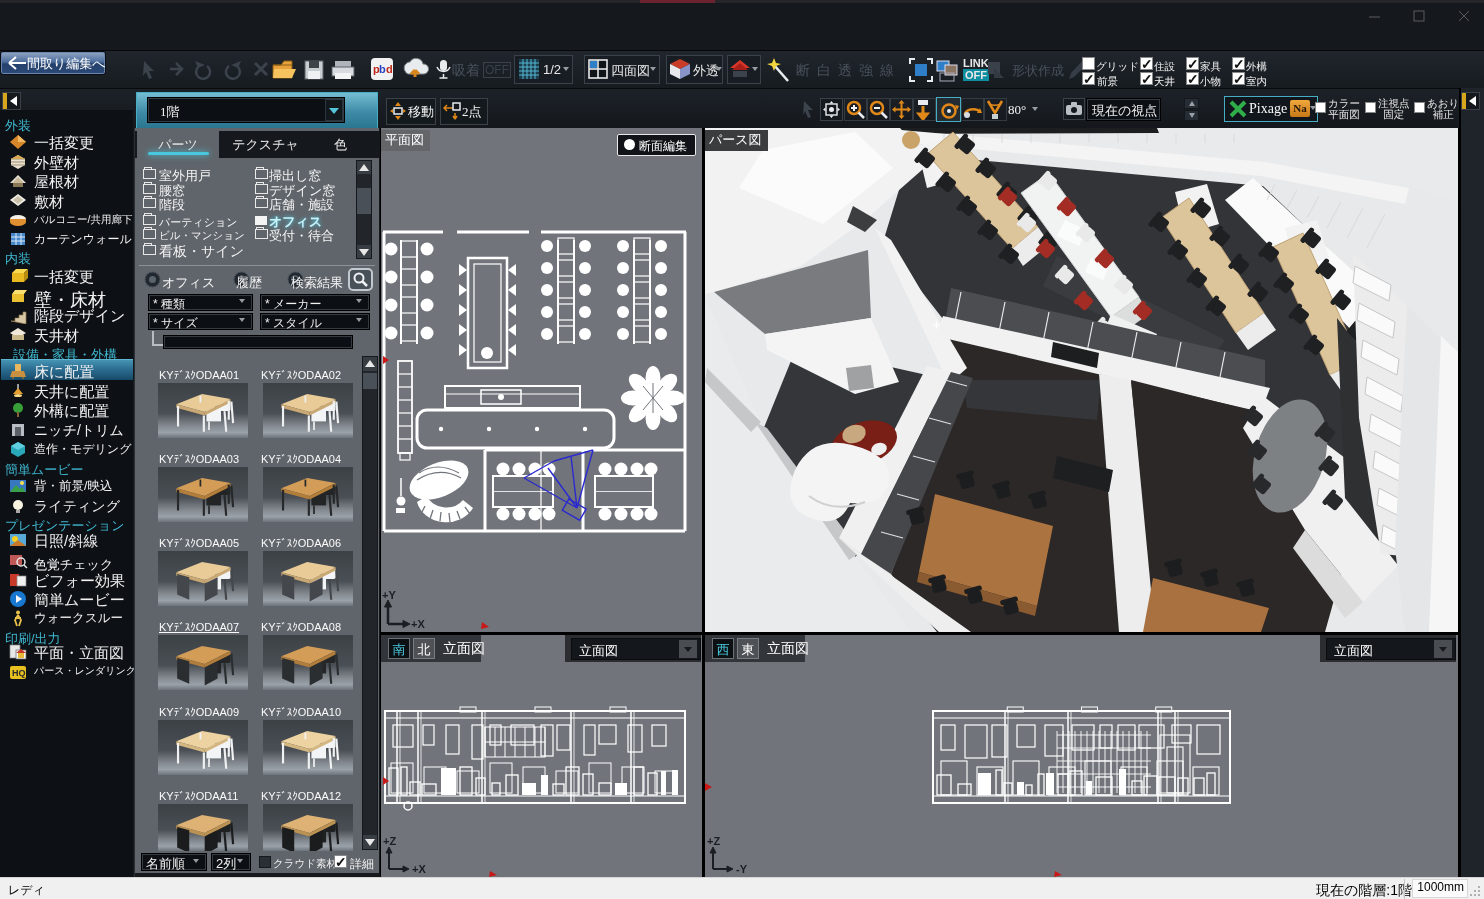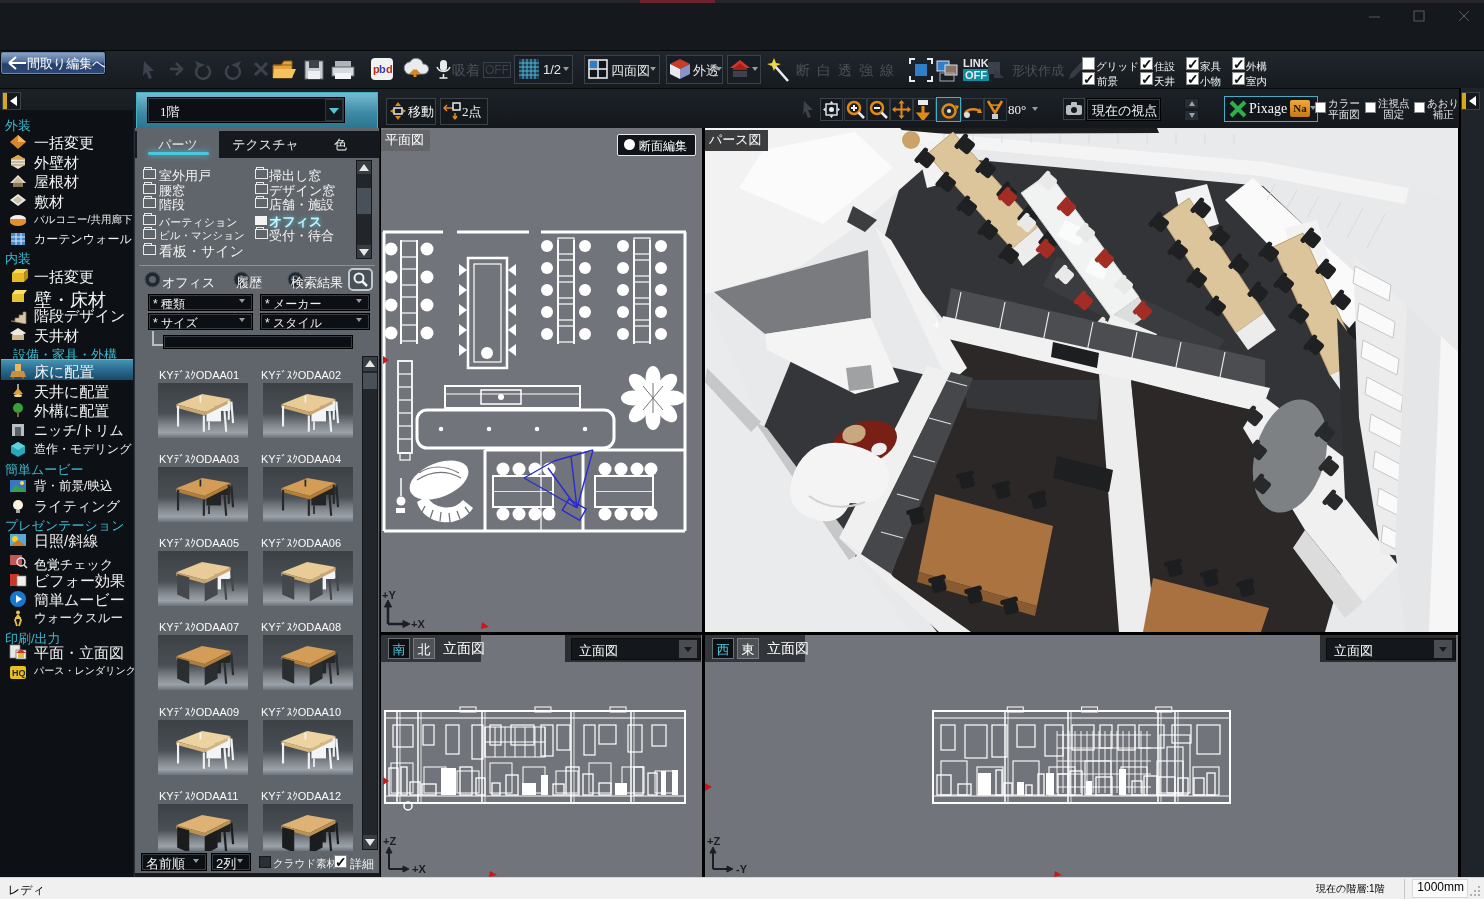--- a/index.html
+++ b/index.html
@@ -603,21 +603,21 @@
           <line x1="50" y1="40" x2="50" y2="50" stroke="#44474b" stroke-width="2"></line>
           <line x1="68" y1="28" x2="70" y2="52" stroke="#44474b" stroke-width="2.5"></line>
           <line x1="76" y1="17" x2="78" y2="42" stroke="#44474b" stroke-width="2.5"></line>
           <polygon points="12,20 42,8 75,14 45,29" fill="#e8cb97"></polygon>
           <polygon points="12,20 45,29 45,33 12,24" fill="#c9a873"></polygon>
           <polygon points="45,29 75,14 75,18 45,33" fill="#c9a873"></polygon>
           <polygon points="13,22 27,26 27,52 13,46 Z" fill="#44474b"></polygon>
           <polygon points="45,33 60,26 60,46 45,54 Z" fill="#44474b"></polygon>
         </g>
       </svg>
-    <div class="itlab" style="left:24px;top:493px;">KYﾃﾞｽｸODAA07</div>
+    <div class="itlab" style="left:24px;top:493px;text-decoration:underline;">KYﾃﾞｽｸODAA07</div>
     <div class="thumb" style="left:23px;top:507px;height:55px;"></div>
     <svg style="position:absolute;left:23px;top:507px;" width="90" height="55">
         <g transform="translate(8,4) scale(0.86)">
           <rect x="60" y="15" width="15" height="13" rx="2" fill="#242628"></rect>
           <rect x="47" y="23" width="17" height="17" fill="#242628"></rect>
           <line x1="50" y1="40" x2="50" y2="50" stroke="#2b2e30" stroke-width="2"></line>
           <line x1="68" y1="28" x2="70" y2="52" stroke="#2b2e30" stroke-width="2.5"></line>
           <line x1="76" y1="17" x2="78" y2="42" stroke="#2b2e30" stroke-width="2.5"></line>
           <polygon points="12,20 42,8 75,14 45,29" fill="#d39d58"></polygon>
           <polygon points="12,20 45,29 45,33 12,24" fill="#b07d3c"></polygon>
@@ -1365,21 +1365,21 @@
           <text x="31" y="238" font-size="11" font-weight="bold" fill="#1b1e22" font-family="Liberation Sans">-Y</text>
         </svg><div style="position:absolute;left:0;top:0;width:100px;height:27px;background:#323539;"></div><div style="position:absolute;left:615px;top:0;width:136px;height:27px;background:#2b2d31;"></div><div style="position:absolute;left:7px;top:3px;width:22px;height:21px;background:#0d1013;border:1px solid #6a7076;color:#49c8dd;font-size:13px;text-align:center;line-height:21px;">西</div><div style="position:absolute;left:32px;top:3px;width:22px;height:21px;background:#4e5256;border:1px solid #787d82;color:#fff;font-size:13px;text-align:center;line-height:21px;">東</div><div style="position:absolute;left:62px;top:5px;color:#fff;font-size:14px;">立面図</div><div style="position:absolute;left:621px;top:3px;width:130px;height:22px;background:#14171b;border:1px solid #0a0c0e;"></div><span style="position:absolute;left:629px;top:7px;color:#fff;font-size:13px;">立面図</span><div style="position:absolute;left:729px;top:5px;width:18px;height:18px;background:#4a4d52;"></div><div style="position:absolute;left:734px;top:12px;width:0;height:0;border-left:4px solid transparent;border-right:4px solid transparent;border-top:5px solid #17191c;"></div></div>
   </div>
   <div id="rightstrip" class="abs"></div>
   <div id="collapseR" class="abs">
       <div class="bar"></div>
       <div class="tri"></div>
     </div>
   <div id="statusbar" class="abs">
     <span style="position:absolute;left:8px;top:4px;">レディ</span>
-    <span style="position:absolute;left:1316px;top:4px;font-size:10px;">現在の階層:1階</span>
+    <span style="position:absolute;left:1316px;top:4px;font-size:14px;">現在の階層:1階</span>
     <span style="position:absolute;left:1404px;top:1px;width:1px;height:20px;background:#c8c8c8;"></span>
     <span style="position:absolute;left:1412px;top:1px;width:56px;height:19px;background:#fafafa;border:1px solid #d8d8d8;text-align:right;padding-right:3px;">1000mm</span>
     <svg style="position:absolute;left:1470px;top:8px;" width="12" height="12">
         <g fill="#b0b0b0">
           <rect x="8" y="0" width="2" height="2"></rect>
           <rect x="4" y="4" width="2" height="2"></rect>
           <rect x="8" y="4" width="2" height="2"></rect>
           <rect x="0" y="8" width="2" height="2"></rect>
           <rect x="4" y="8" width="2" height="2"></rect>
           <rect x="8" y="8" width="2" height="2"></rect>

